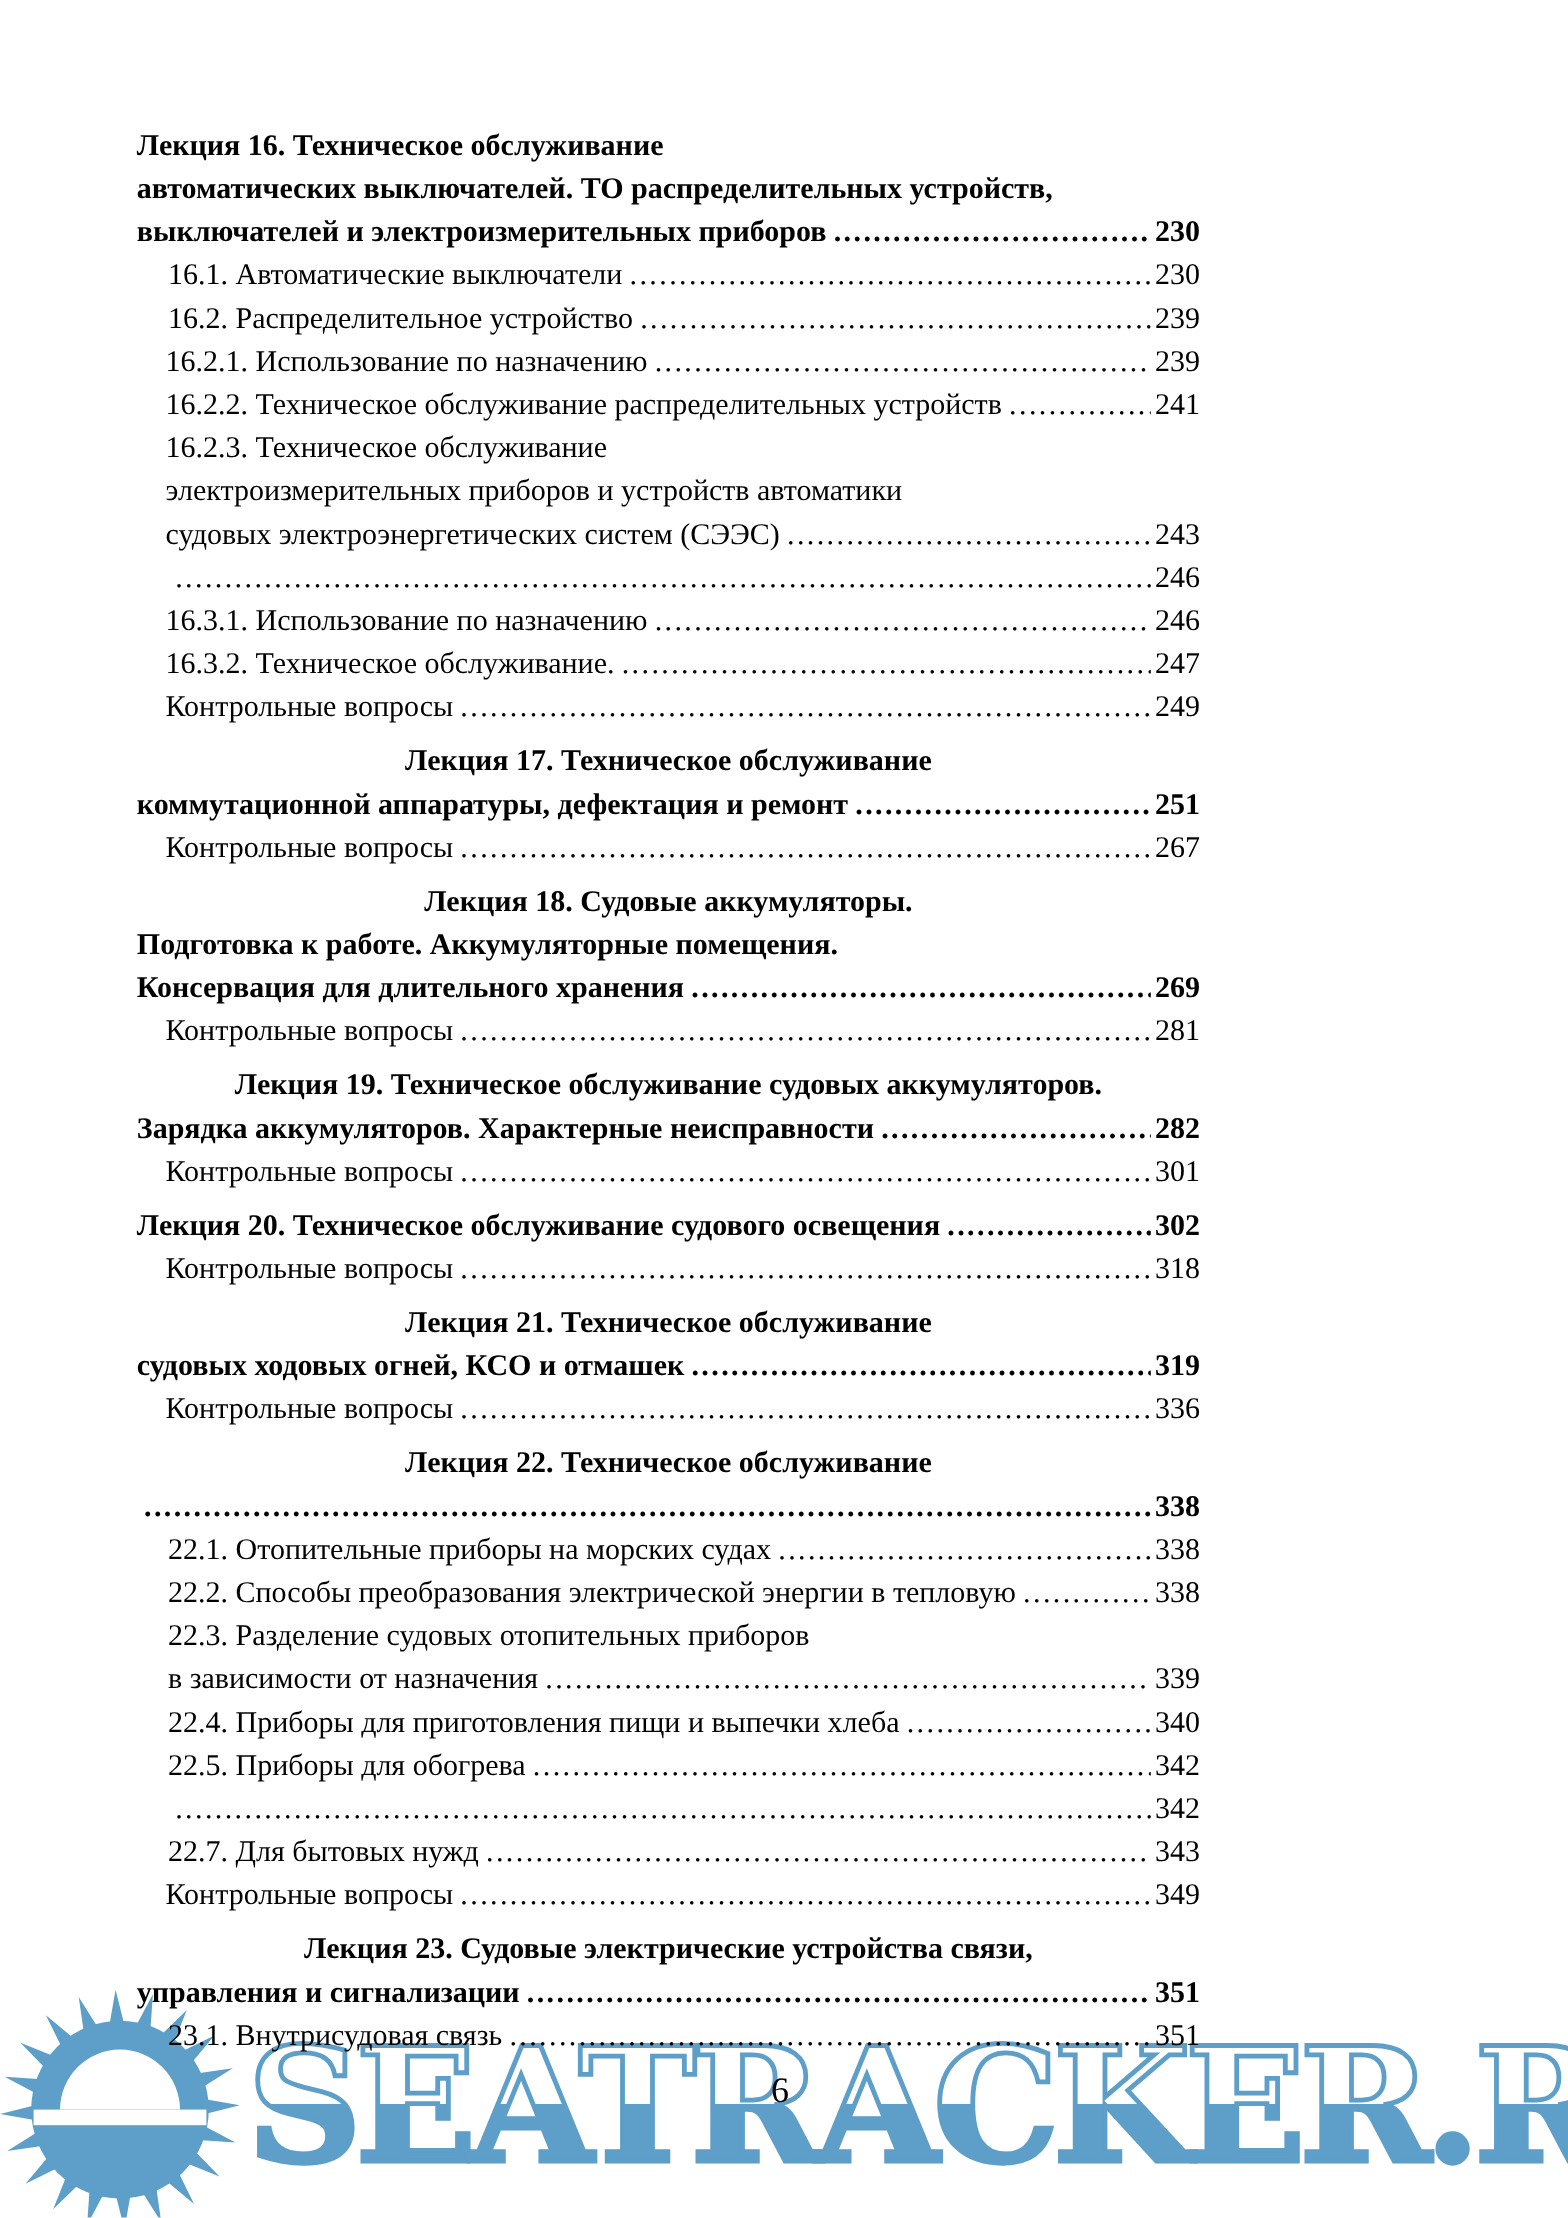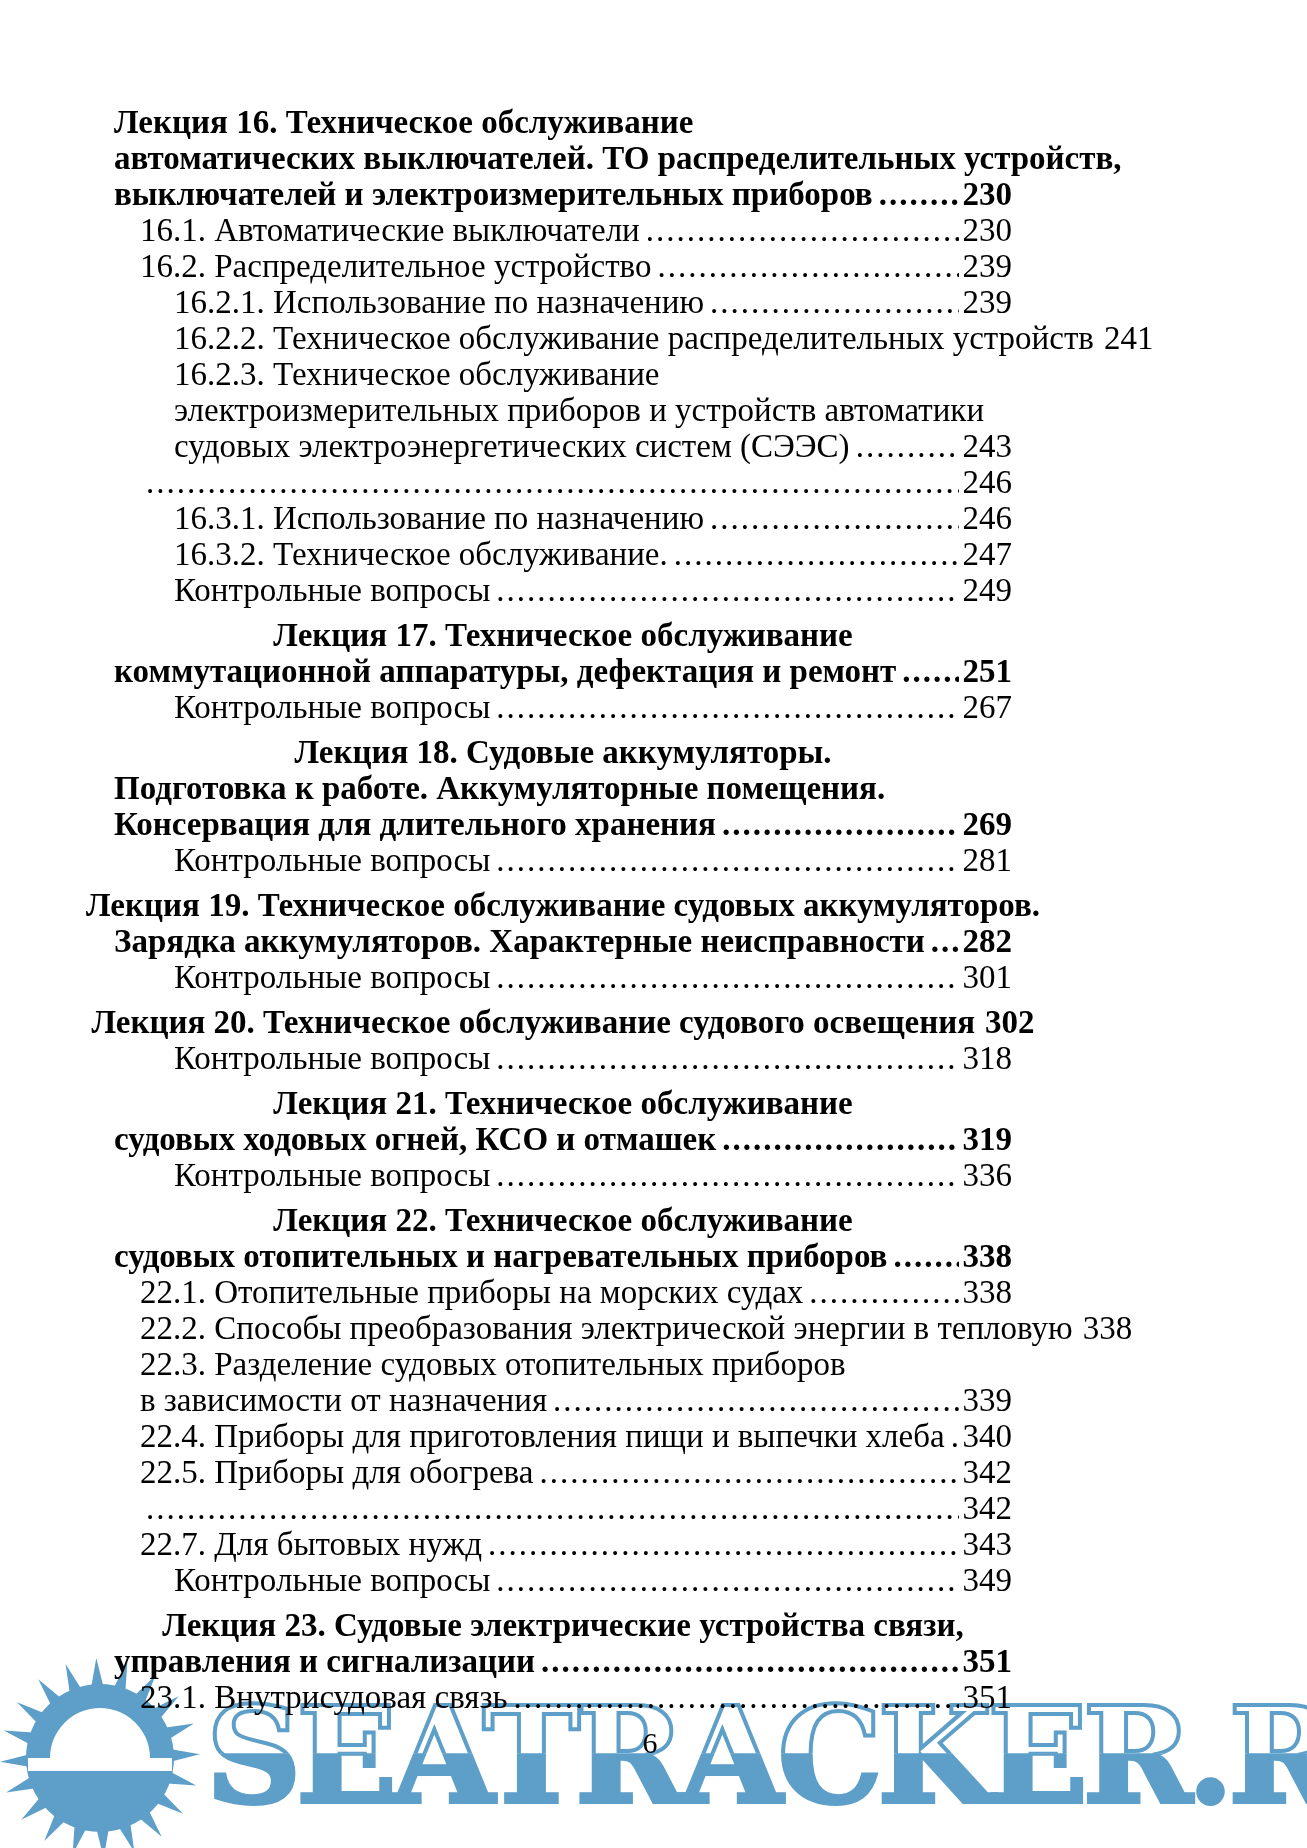--- a/index.html
+++ b/index.html
@@ -5,30 +5,30 @@
   :root{ --wm:#5d9fc8; }
   html,body{margin:0;padding:0;}
   body{
     width:1307px;height:1848px;position:relative;overflow:hidden;
     background:#ffffff;color:#000;
     font-family:"Liberation Serif", serif;
   }
   .page{position:absolute;inset:0;}
   
   .toc{
-    position:absolute;left:114px;top:104px;right:295px;z-index:2;
-    font-size:33px;
+    position:absolute;left:114px;top:104px;right:307px;z-index:2;
+    font-size:25px;
     font-family:Liberation Serif, serif;
   }
   .line{display:flex;align-items:baseline;line-height:36px;}
   .line.b{font-weight:bold;}
   .line.gap{margin-top:9px;justify-content:center;}
   .lvl0{margin-left:0;}
   .lvl1{margin-left:26px;}
-  .lvl2{margin-left:60px;}
+  .lvl2{margin-left:24px;}
   .lab{white-space:nowrap;flex:0 0 auto;}
   .leader{
     flex:1 1 auto;overflow:hidden;white-space:nowrap;
     letter-spacing:2px;margin:0 2px 0 6px;
   }
   .pg{flex:0 0 auto;margin-left:2px;}
   
   .page-num{
     position:absolute;left:600px;width:100px;top:1726px;z-index:3;
     text-align:center;font-size:30px;
@@ -182,21 +182,20 @@
       </div>
       <div class="line lvl2">
         <span class="lab">Контрольные вопросы</span>
         <span class="leader">........................................................................................................................................................................................................</span>
         <span class="pg">336</span>
       </div>
       <div class="line lvl0 b gap">
         <span class="lab">Лекция 22. Техническое обслуживание</span>
       </div>
       <div class="line lvl0 b">
-        <span class="lab">судовых отопительных и нагревательных приборов</span>
         <span class="leader">........................................................................................................................................................................................................</span>
         <span class="pg">338</span>
       </div>
       <div class="line lvl1">
         <span class="lab">22.1. Отопительные приборы на морских судах</span>
         <span class="leader">........................................................................................................................................................................................................</span>
         <span class="pg">338</span>
       </div>
       <div class="line lvl1">
         <span class="lab">22.2. Способы преобразования электрической энергии в тепловую</span>

